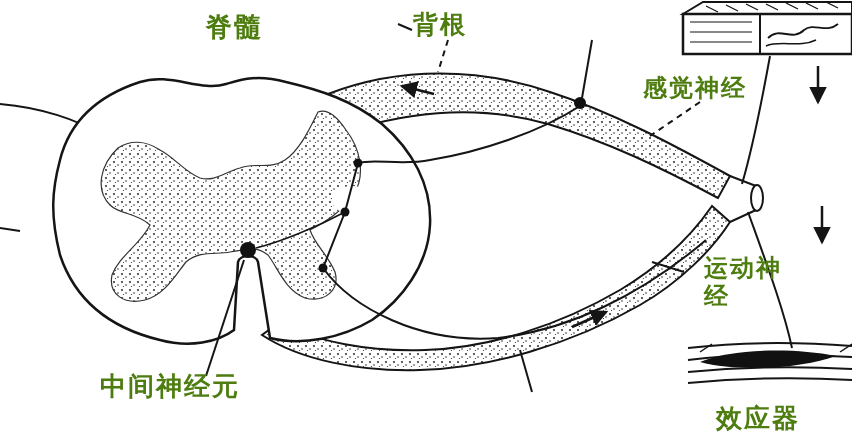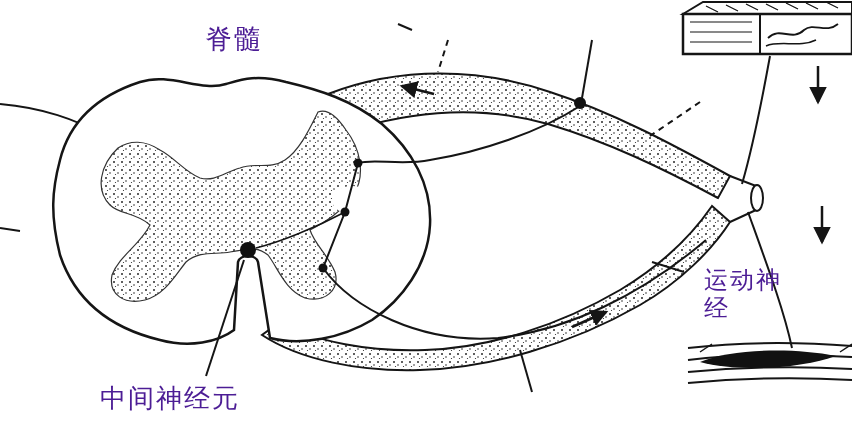--- a/index.html
+++ b/index.html
@@ -2,24 +2,23 @@
 <html><head>
 <meta charset="utf-8">
 <style>
   html,body{margin:0;padding:0;background:#ffffff;}
   #stage{
     position:relative;width:852px;height:437px;background:#ffffff;
     font-family:"Liberation Sans", sans-serif;overflow:hidden;
   }
   #art{position:absolute;left:0;top:0;width:852px;height:437px;}
   .lbl{
-    position:absolute;color:#4c1d95;font-weight:400;line-height:1.15;
+    position:absolute;color:#4d7c0f;font-weight:700;line-height:1.15;
     white-space:nowrap;letter-spacing:2px;
     font-family:"Liberation Sans", sans-serif;
-    margin-top:12px;
   }
   .lbl-spinal-cord{left:205px;top:12px;font-size:27px;}
   .lbl-dorsal-root{left:413px;top:10px;font-size:25px;}
   .lbl-spinal-ganglion{left:512px;top:10px;font-size:25px;}
   .lbl-sensory-nerve{left:643px;top:74px;font-size:24px;}
   .lbl-motor-nerve{left:704px;top:254px;font-size:24px;white-space:normal;width:90px;}
   .lbl-interneuron{left:100px;top:372px;font-size:26px;}
   .lbl-ventral-root{left:498px;top:392px;font-size:26px;}
   .lbl-effector{left:716px;top:404px;font-size:26px;}
 </style>
@@ -119,18 +118,21 @@
     <path d="M448,40 L438,72" fill="none" stroke="#151515" stroke-width="2" stroke-dasharray="6 5"></path>
     <path d="M592,40 L582,98" fill="none" stroke="#151515" stroke-width="2"></path>
     <path d="M700,102 L650,136" fill="none" stroke="#151515" stroke-width="2" stroke-dasharray="6 5"></path>
     <path d="M684,272 L652,262" fill="none" stroke="#151515" stroke-width="2"></path>
     <path d="M532,392 L520,350" fill="none" stroke="#151515" stroke-width="2"></path>
     <path d="M206,376 L244,260" fill="none" stroke="#151515" stroke-width="2"></path>
     <path d="M398,24 L412,30" fill="none" stroke="#151515" stroke-width="2"></path>
   </svg>
 
   <div class="lbl lbl-spinal-cord">脊髓</div>
+  <div class="lbl lbl-dorsal-root">背根</div>
+  <div class="lbl lbl-sensory-nerve">感觉神经</div>
   <div class="lbl lbl-motor-nerve">
     <span>运动神</span><br>
     <span>经</span>
   </div>
   <div class="lbl lbl-interneuron">中间神经元</div>
+  <div class="lbl lbl-effector">效应器</div>
 </div>
 
 </body></html>

